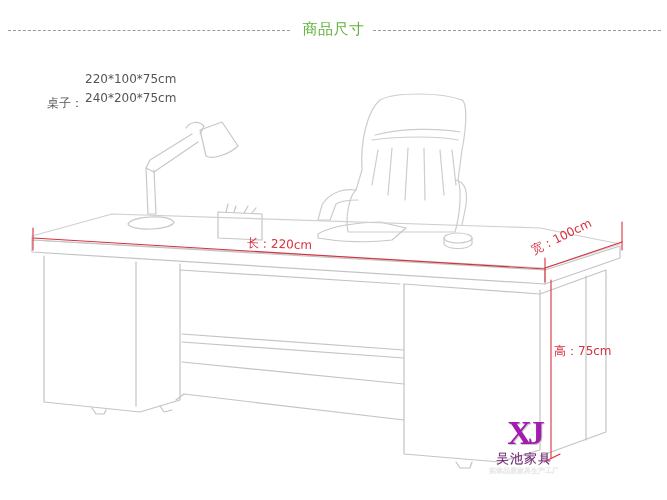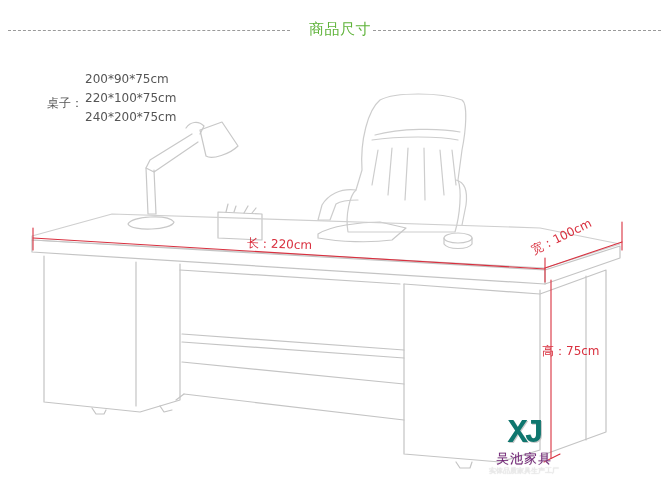--- a/index.html
+++ b/index.html
@@ -2,50 +2,49 @@
 <html><head>
 <meta charset="utf-8">
 <style>
   html, body { margin: 0; padding: 0; background: #ffffff; }
   body { width: 667px; height: 500px; position: relative; overflow: hidden;
          font-family: "DejaVu Sans", "Liberation Sans", sans-serif; }
   .header { position: absolute; left: 0; top: 18px; width: 667px; height: 24px; }
   .header-rule { position: absolute; top: 12px; height: 0; border-top: 1px dashed #9a9a9a; }
   .header-rule.left { left: 8px; width: 282px; }
   .header-rule.right { left: 373px; width: 288px; }
-  .header-title { position: absolute; left: 296px; top: 2px; width: 75px; text-align: right;
+  .header-title { position: absolute; left: 296px; top: 2px; width: 75px; text-align: center;
                   font-size: 15px; color: #5fb33a; letter-spacing: 0.5px; }
   .spec-block { position: absolute; left: 47px; top: 70px; font-size: 12px; color: #555; line-height: 19px; }
   .spec-label { position: absolute; left: 0; top: 0; width: 38px; margin-top: 24px; }
   .spec-list { position: absolute; left: 38px; top: 0; white-space: nowrap; }
   .spec-item { display: block; }
   svg.sketch { position: absolute; left: 0; top: 0; }
   .dim { position: absolute; color: #d9303f; font-size: 12px; white-space: nowrap; }
   .dim-length { left: 247px; top: 235px; transform: rotate(2deg); transform-origin: left center; }
   .dim-width { left: 536px; top: 242px; transform: rotate(-26deg); transform-origin: left bottom; }
-  .dim-height { left: 542px; top: 343px; }
+  .dim-height { left: 554px; top: 343px; }
   .watermark { position: absolute; left: 484px; top: 415px; width: 80px; text-align: center; color: #e2e2e2; }
-  .wm-logo { font-size: 34px; font-family: Liberation Mono, monospace; font-weight: bold; letter-spacing: -4px;
-             text-shadow: 1px 1px 0 #c9c9c9; color: #0f766e; line-height: 36px; }
+  .wm-logo { font-size: 34px; font-family: Liberation Serif, serif; font-weight: bold; letter-spacing: -4px;
+             text-shadow: 1px 1px 0 #c9c9c9; color: #a21caf; line-height: 36px; }
   .wm-name { font-size: 13px; color: #701a75; text-shadow: 0 0 1px #b8b8b8; line-height: 16px; letter-spacing: 1px; }
   .wm-sub { font-size: 7px; color: #f2f2f2; text-shadow: 0 0 1px #b8b8b8; line-height: 9px; }
 </style>
 </head>
 <body>
 
 <div class="header">
   <div class="header-rule left"></div>
   <div class="header-title">商品尺寸</div>
   <div class="header-rule right"></div>
 </div>
 
 <div class="spec-block">
   <span class="spec-label">桌子：</span>
   <div class="spec-list">
-    <span class="spec-item">200*90*75cm</span>
     <span class="spec-item">220*100*75cm</span>
     <span class="spec-item">240*200*75cm</span>
   </div>
 </div>
 
 <svg class="sketch" width="667" height="500" viewBox="0 0 667 500" fill="none" stroke="#c4c4c4" stroke-width="1.2" stroke-linejoin="round" stroke-linecap="round">
 
   <g stroke="#cdcdcd">
     <path d="M380 100 C395 92 440 92 462 100 C468 104 466 130 462 150 L458 180 C462 190 460 215 455 232 L348 232 C345 215 350 195 356 190 L362 170 C360 140 368 110 380 100 Z"></path>
     <path d="M375 135 C400 128 440 128 460 132"></path>

